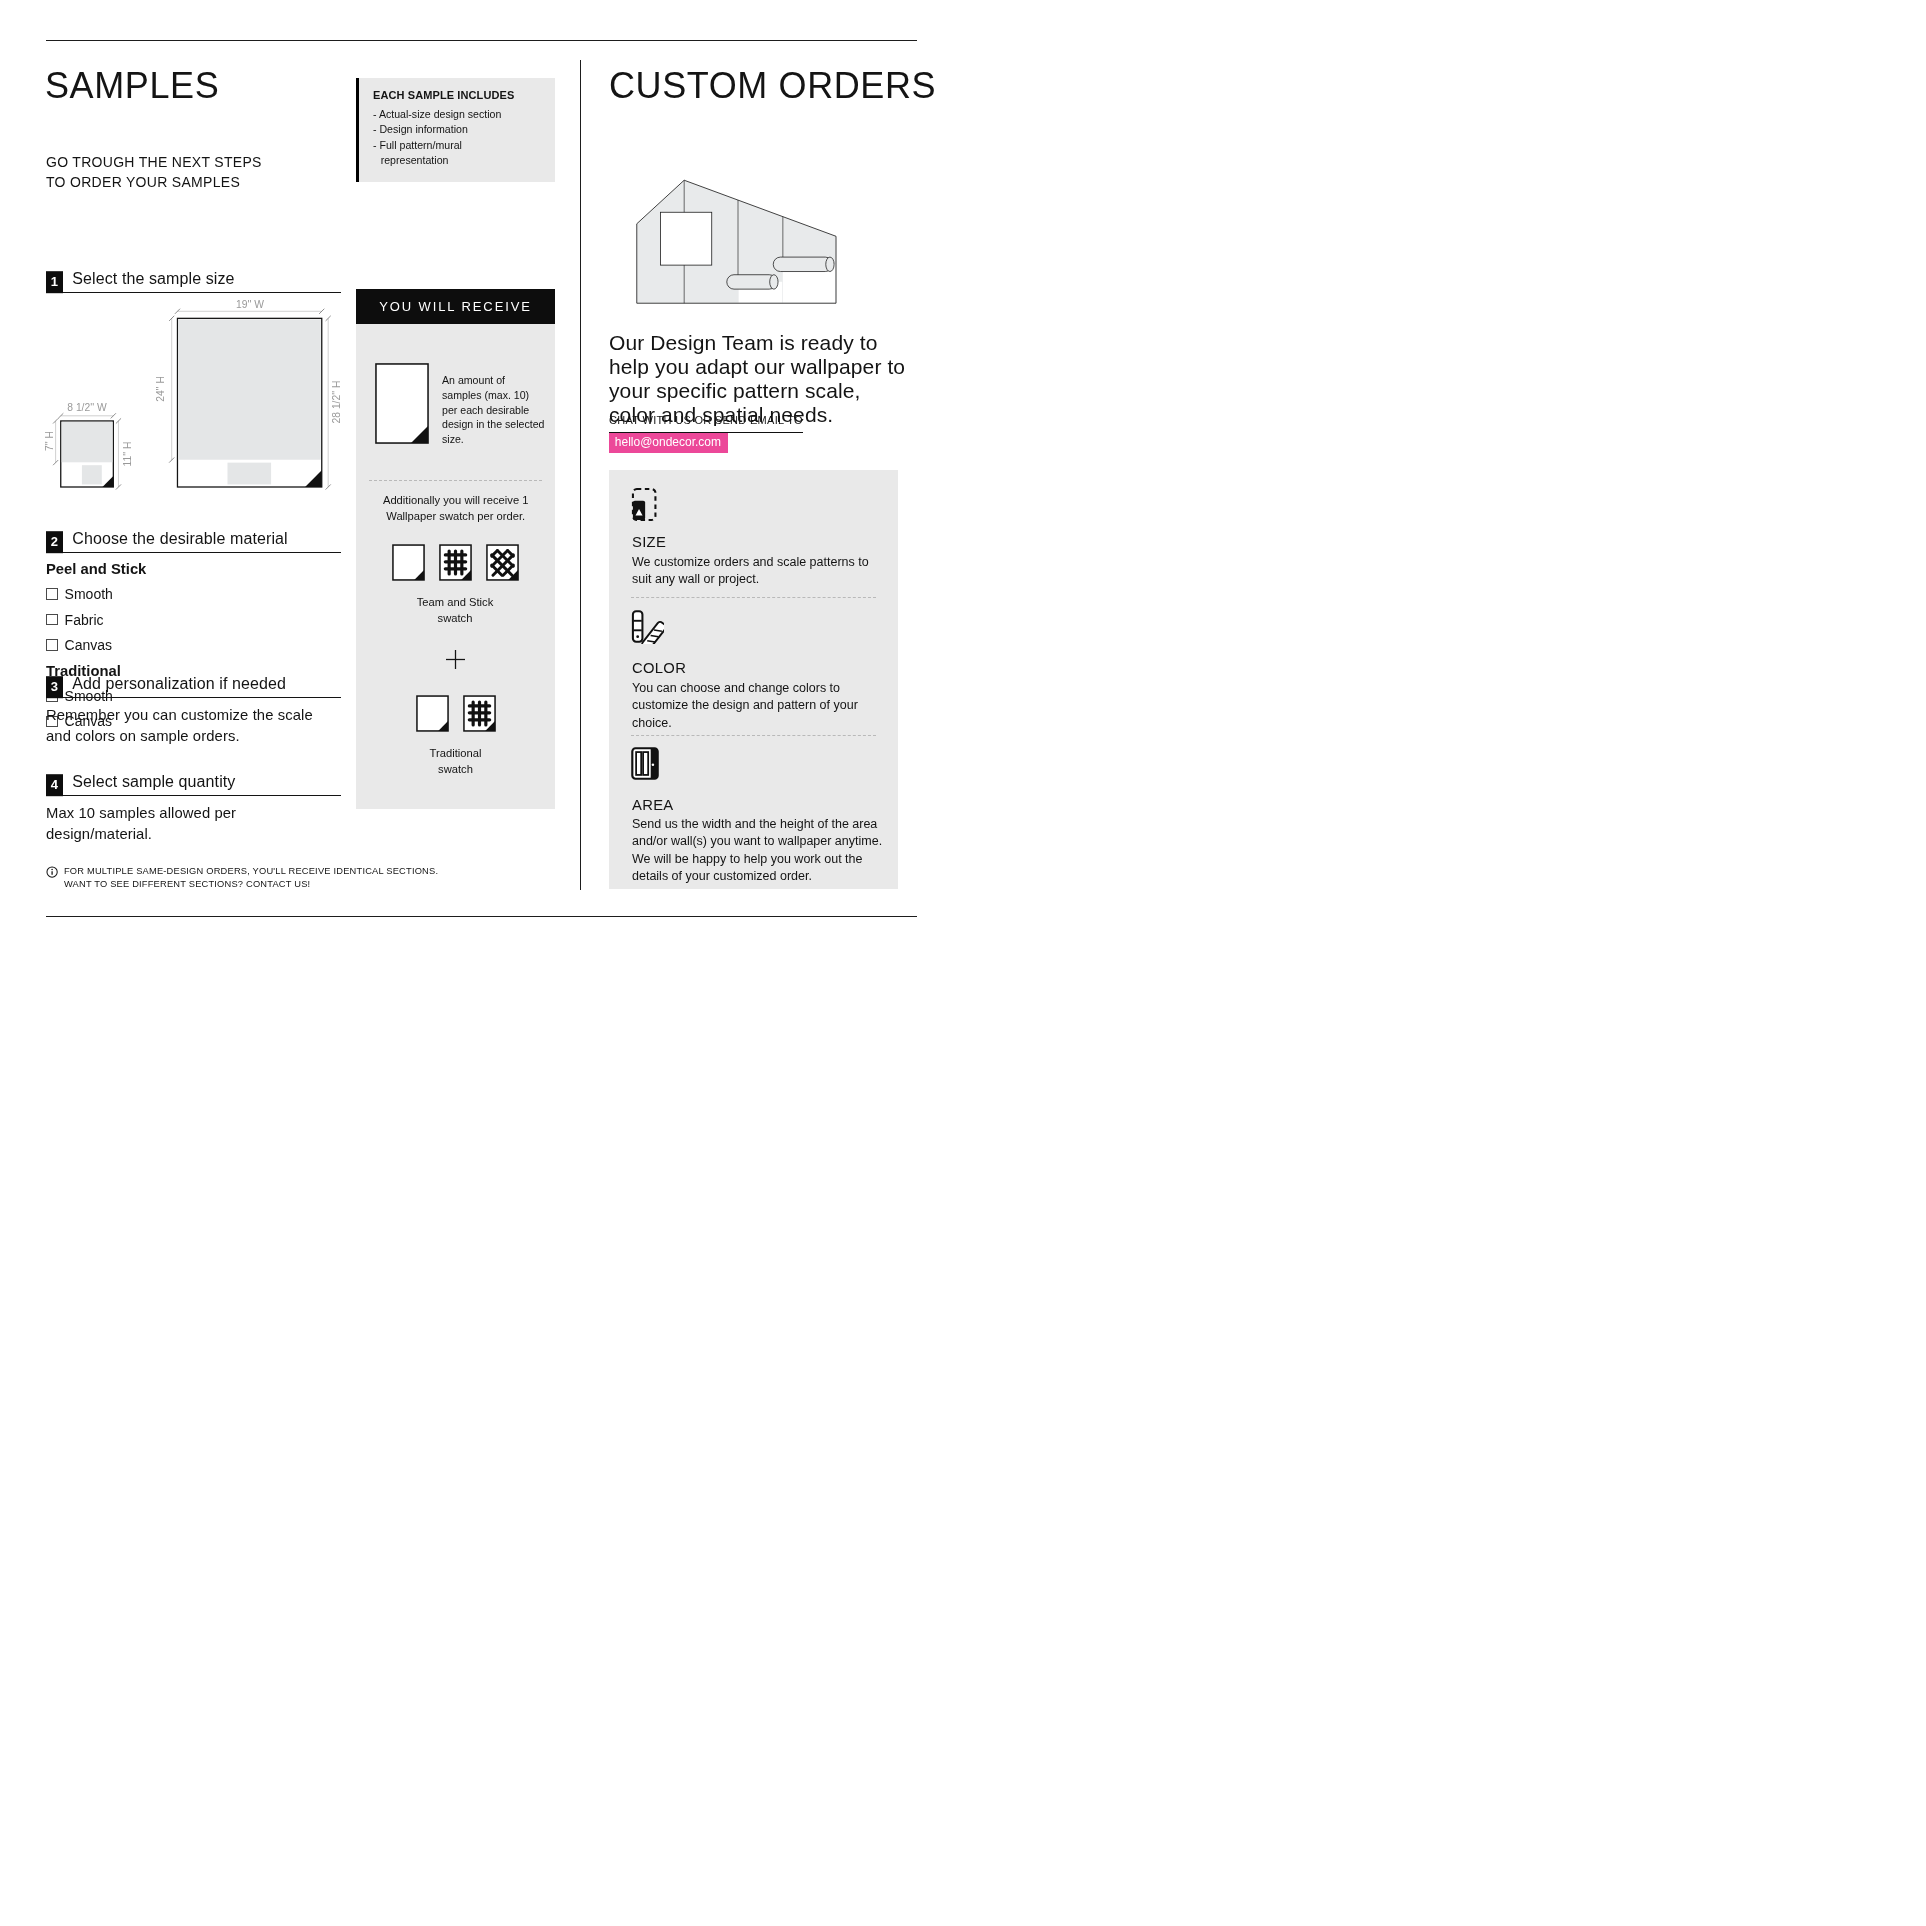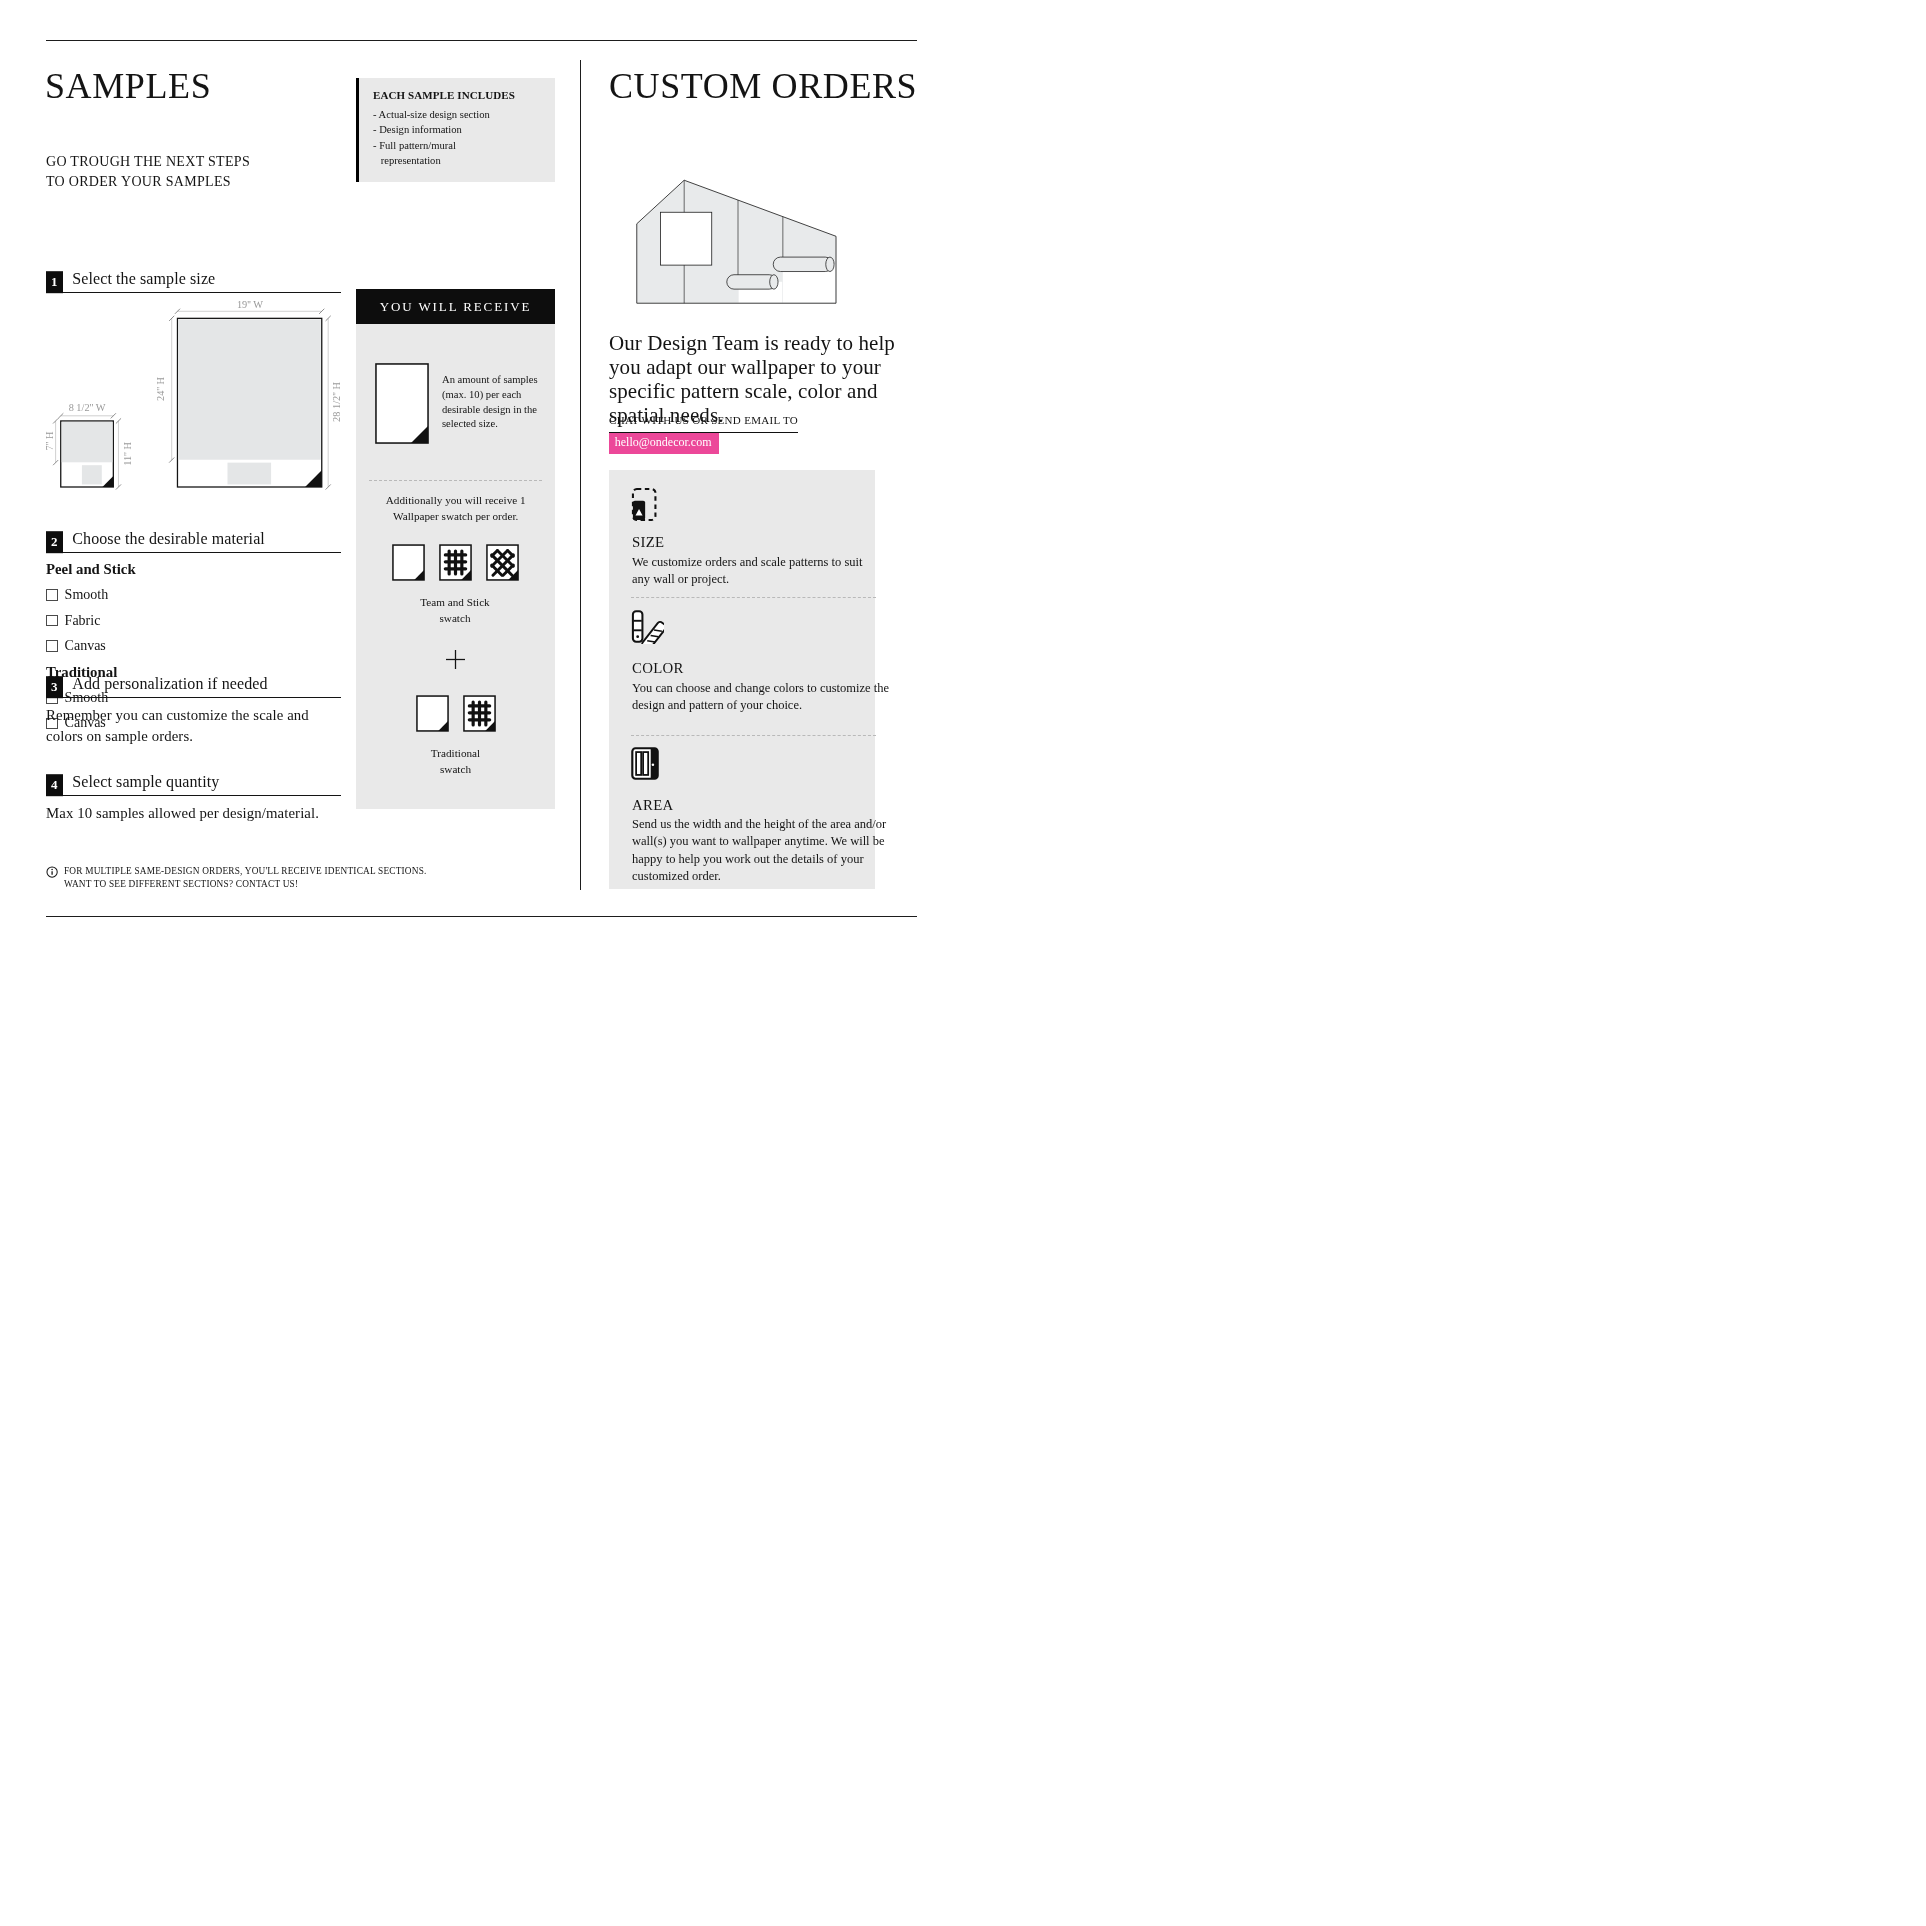--- a/index.html
+++ b/index.html
@@ -1,17 +1,17 @@
 <!DOCTYPE html>
 <html style="font-size:10.3px"><head>
 <meta charset="utf-8">
 <style>
   html,body{margin:0;padding:0;background:#fff;}
   .page{position:relative;width:963px;height:963px;background:#fff;overflow:hidden;
-        font-family:Liberation Serif, serif;color:#141414;padding-left:40px;}
+        font-family:Liberation Sans, sans-serif;color:#141414;padding-left:40px;}
   .abs{position:absolute;}
   .rule{position:absolute;background:#1d1d1d;height:1.3px;}
   .vdiv{position:absolute;background:#1d1d1d;width:1.3px;}
   .big-title{font-size:36px;font-weight:400;letter-spacing:0.6px;color:#141414;white-space:nowrap;}
   .subtitle{font-size:14px;line-height:20px;letter-spacing:0.3px;}
   .inc-box{box-sizing:border-box;background:#e9e9e9;border-left:3.9px solid #000;padding:11px 13px 9.6px 14px;}
   .inc-title{font-size:11px;font-weight:bold;letter-spacing:0.1px;margin-bottom:5.8px;}
   .inc-item{font-size:10.6px;line-height:15.4px;padding-left:7.7px;text-indent:-7.7px;}
   .step-head{position:absolute;display:flex;align-items:center;width:295px;height:27px;
              border-bottom:1.9px solid #141414;}
@@ -26,21 +26,21 @@
   .body-text{font-size:14.8px;line-height:20.5px;letter-spacing:0.1px;}
   .note{display:flex;gap:5.8px;align-items:flex-start;}
   .note-text{font-size:9.3px;line-height:13px;letter-spacing:0.2px;}
   .banner{position:absolute;left:356px;top:289px;width:199px;height:35px;background:#0d0d0d;color:#fff;
           display:flex;align-items:center;justify-content:center;font-size:13px;letter-spacing:1.9px;}
   .mid-panel{position:absolute;left:356px;top:324px;width:199px;height:485px;background:#e9e9e9;}
   .mid-text{font-size:10.6px;line-height:14.8px;}
   .dashed{border-top:1.3px dashed #b9b9b9;}
   .center-txt{text-align:center;font-size:11.2px;line-height:16px;}
   .swatch-row{position:absolute;left:0;width:199px;display:flex;justify-content:center;gap:14px;}
-  .rbox{position:absolute;left:609px;top:470px;width:266px;height:419px;background:#e9e9e9;}
+  .rbox{position:absolute;left:609px;top:470px;width:289px;height:419px;background:#e9e9e9;}
   .rbox-title{font-size:14.8px;letter-spacing:0.3px;}
   .rbox-body{font-size:12.5px;line-height:17.3px;}
   .chat{font-size:11px;letter-spacing:0.3px;border-bottom:1.3px solid #111;padding-bottom:5.8px;display:inline-block;}
   .email{display:inline-block;background:#ec4899;color:#fff;font-size:12px;padding:2.6px 7px 3.9px 5.8px;}
   .intro{font-size:21px;line-height:24px;letter-spacing:0.1px;}
 </style>
 </head>
 <body>
 
 <div class="page">

